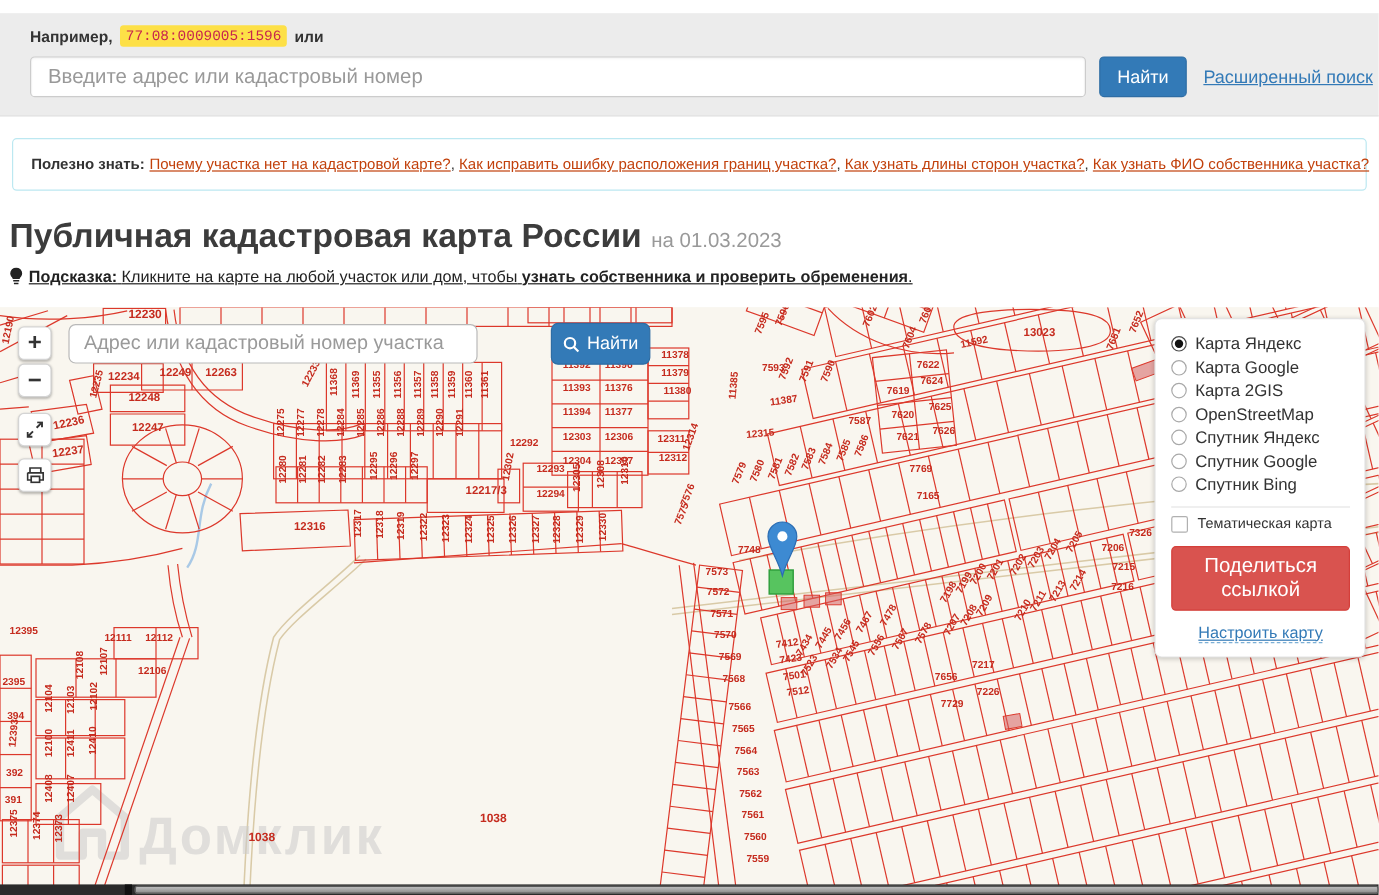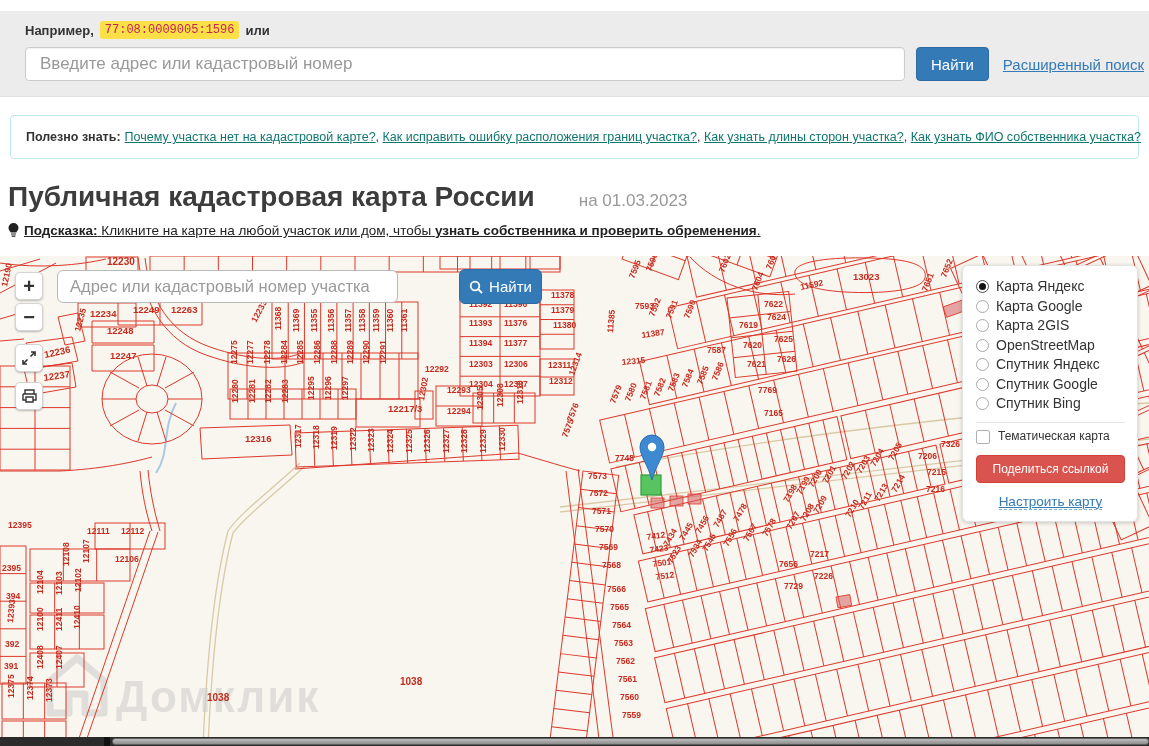--- a/index.html
+++ b/index.html
@@ -9,22 +9,22 @@
 .example-row { height:22px; display:flex; align-items:center; font-size:13px; color:#333; margin-top:3px; }
 .example-row b { font-weight:bold; }
 .code { font-family:"Liberation Mono",monospace; font-size:12px; color:#c7254e; background:#fde047; border-radius:3px; padding:2px 5px; margin:0 6px; }
 .search-row { margin-top:6px; display:flex; align-items:center; }
 .search-input { width:880px; height:34px; border:1px solid #ccc; border-radius:4px; background:#fff; font-size:17px; color:#555; padding:0 14px; box-shadow:inset 0 1px 2px rgba(0,0,0,.06); }
 .search-input::placeholder { color:#999; }
 .btn-find { margin-left:11px; height:34px; padding:0 14px; background:#337ab7; border:1px solid #2e6da4; border-radius:4px; color:#fff; font-size:15px; cursor:pointer; }
 .adv-link { margin-left:14px; font-size:15px; color:#337ab7; text-decoration:underline; }
 .help-bar { margin:18px 10px 0 10px; height:44px; border:1px solid #bce8f1; border-radius:4px; display:flex; align-items:center; padding-left:15px; font-size:12.5px; color:#333; white-space:nowrap; }
 .help-bar b { margin-right:4px; }
-.help-bar a { color:#0f766e; text-decoration:underline; }
-.title-row { margin:22px 0 0 8px; display:flex; align-items:baseline;gap:36px; }
+.help-bar a { color:#c2410c; text-decoration:underline; }
+.title-row { margin:22px 0 0 8px; display:flex; align-items:baseline; }
 h1 { font-size:28px; font-weight:bold; color:#3c3c3c; }
 .date-suffix { font-size:17px; color:#999; margin-left:8px; }
 .hint-row { margin:10px 0 0 8px; font-size:13.5px; color:#222; display:flex; align-items:center;text-decoration:underline; }
 .hint-row .bulb { margin-right:5px; }
 .hint-row b { font-weight:bold; }
 
 .map-wrap { position:absolute; left:0; top:256px; width:1149px; height:490px; overflow:hidden; background:#f9f6ef; }
 #map-canvas { position:absolute; left:0; top:0; }
 .map-search-input { position:absolute; left:57px; top:14px; width:341px; height:33px; border:1px solid #b9b9b9; border-radius:6px; background:#fff; font-size:16.5px; color:#555; padding:0 12px; }
 .map-search-input::placeholder { color:#9a9a9a; }
@@ -39,21 +39,21 @@
 .radio-row { display:flex; align-items:center; height:19.5px; cursor:pointer; }
 .radio { width:13px; height:13px; border:1px solid #a9a9a9; border-radius:50%; background:#fff; margin-right:7px; flex:none; }
 .radio.sel { border-color:#4d4d4d; position:relative; }
 .radio.sel::after { content:''; position:absolute; left:2px; top:2px; width:7px; height:7px; border-radius:50%; background:#111; }
 .radio-label { font-size:14px; color:#333; line-height:19px; }
 .panel-divider { border:none; border-top:1px solid #e5e5e5; margin:8px 0 0 0; }
 .check-row { display:flex; align-items:flex-start; margin-top:6px; cursor:pointer; }
 .checkbox { width:14px; height:14px; border:1px solid #b0b0b0; border-radius:2px; background:#fff; margin-right:8px; flex:none; position:relative; margin-top:1px; }
 .checkbox.on::after { content:'✓'; position:absolute; left:1px; top:-3px; font-size:13px; font-weight:bold; color:#222; }
 .check-label { font-size:12px; color:#333; line-height:14.5px; }
-.share-btn { display:block; width:100%; margin-top:11px; background:#d9534f; border:1px solid #d43f3a; border-radius:4px; color:#fff; font-size:12px; padding:6px 0; text-align:center; cursor:pointer; }
+.share-btn { display:block; width:100%; margin-top:11px; background:#d9534f; border:1px solid #d43f3a; border-radius:4px; color:#fff; font-size:17px; padding:6px 0; text-align:center; cursor:pointer; }
 .settings-link { display:block; margin-top:11px; text-align:center; font-size:13.5px; color:#337ab7; cursor:pointer; }
 .settings-link span { border-bottom:1px dashed #7db0d5; }
 
 .hscroll { position:absolute; left:0; bottom:0; width:1149px; height:9px; background:#2b2b2b; }
 .hscroll .thumb { position:absolute; left:112px; right:0; top:1px; height:7px; background:linear-gradient(#bdbdbd,#8d8d8d); border:1px solid #5f5f5f; border-radius:3px; }
 .hscroll .notch { position:absolute; left:104px; top:0; width:6px; height:9px; background:#111; }
 </style>
 </head>
 <body>
 

